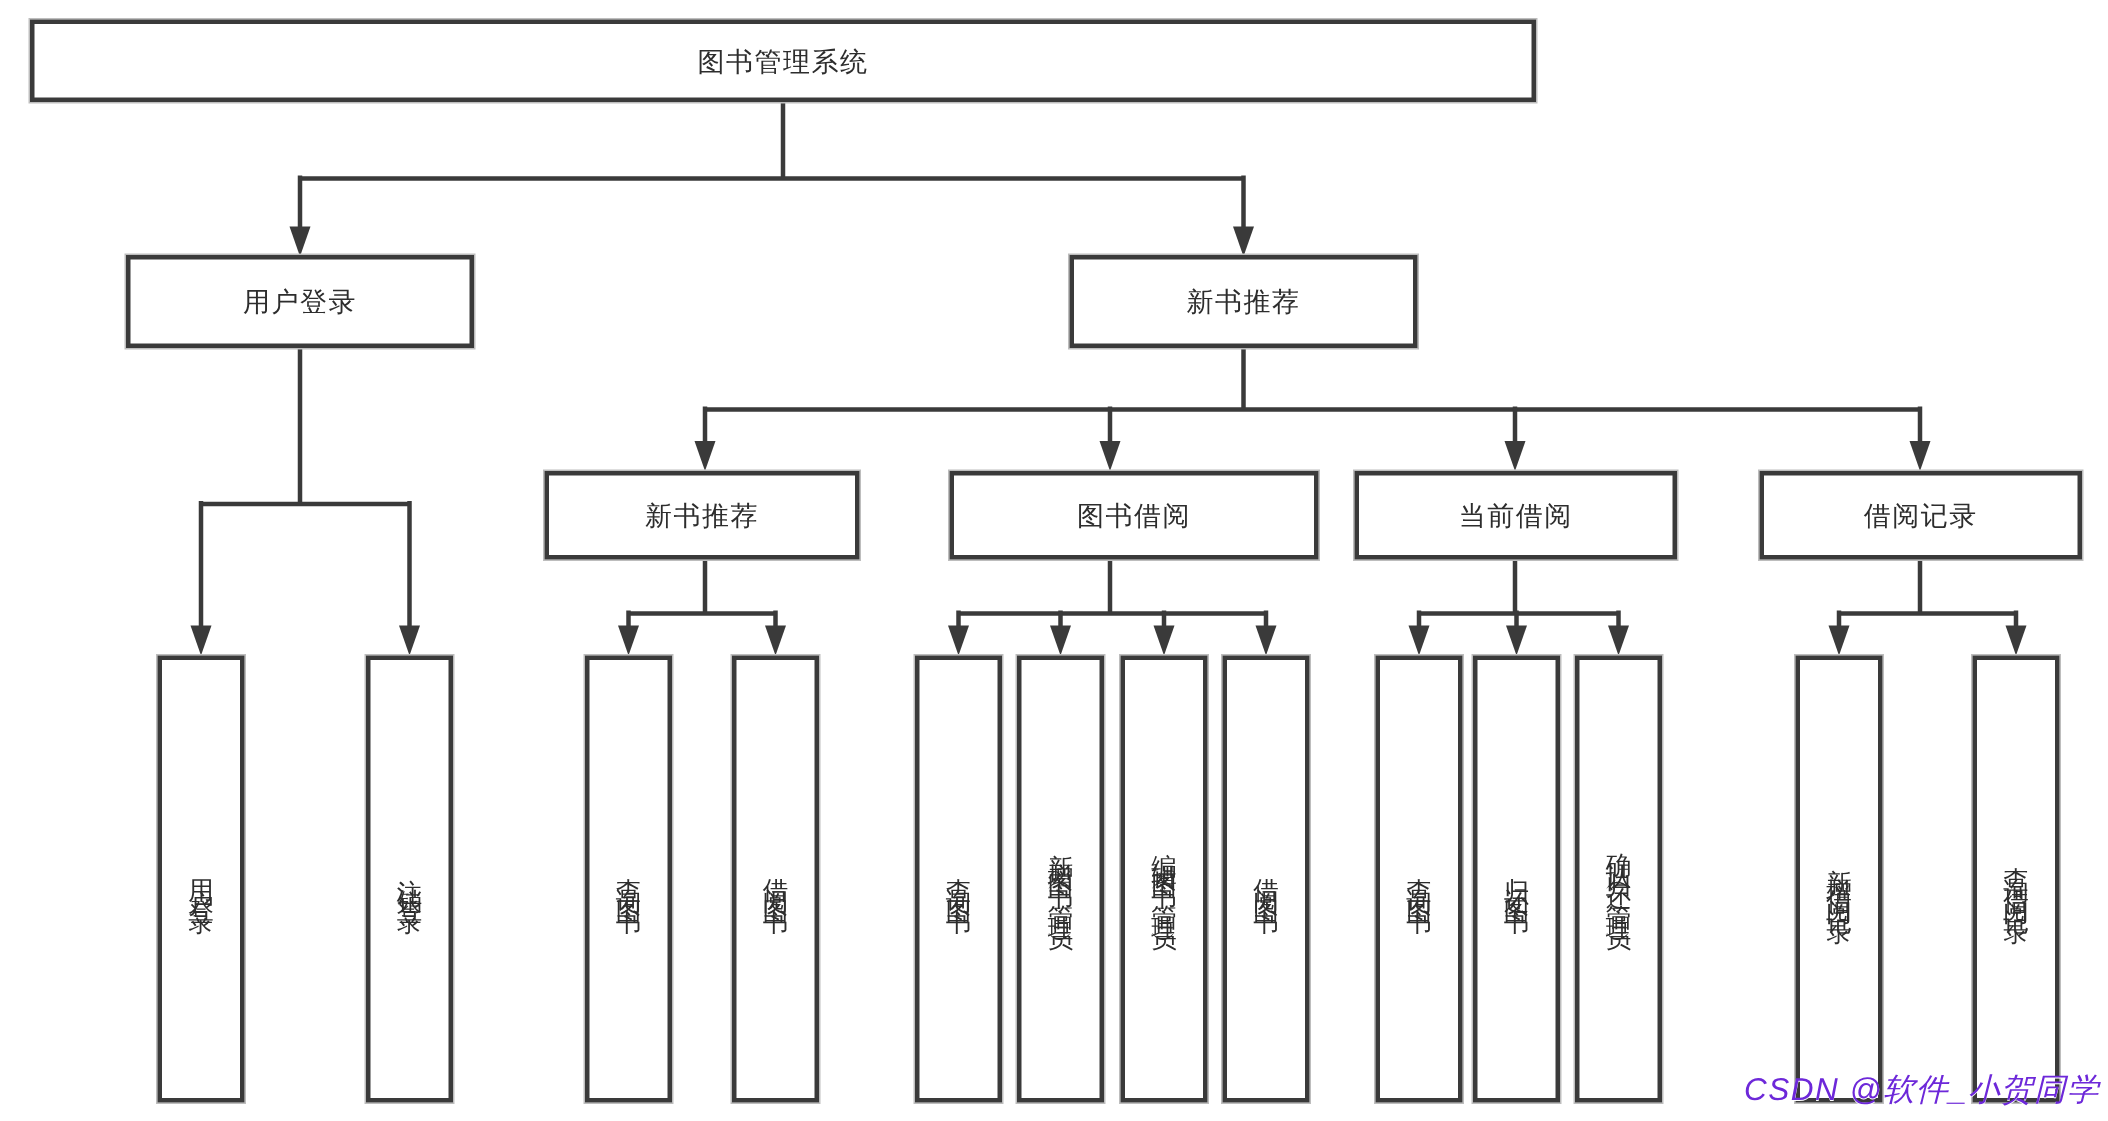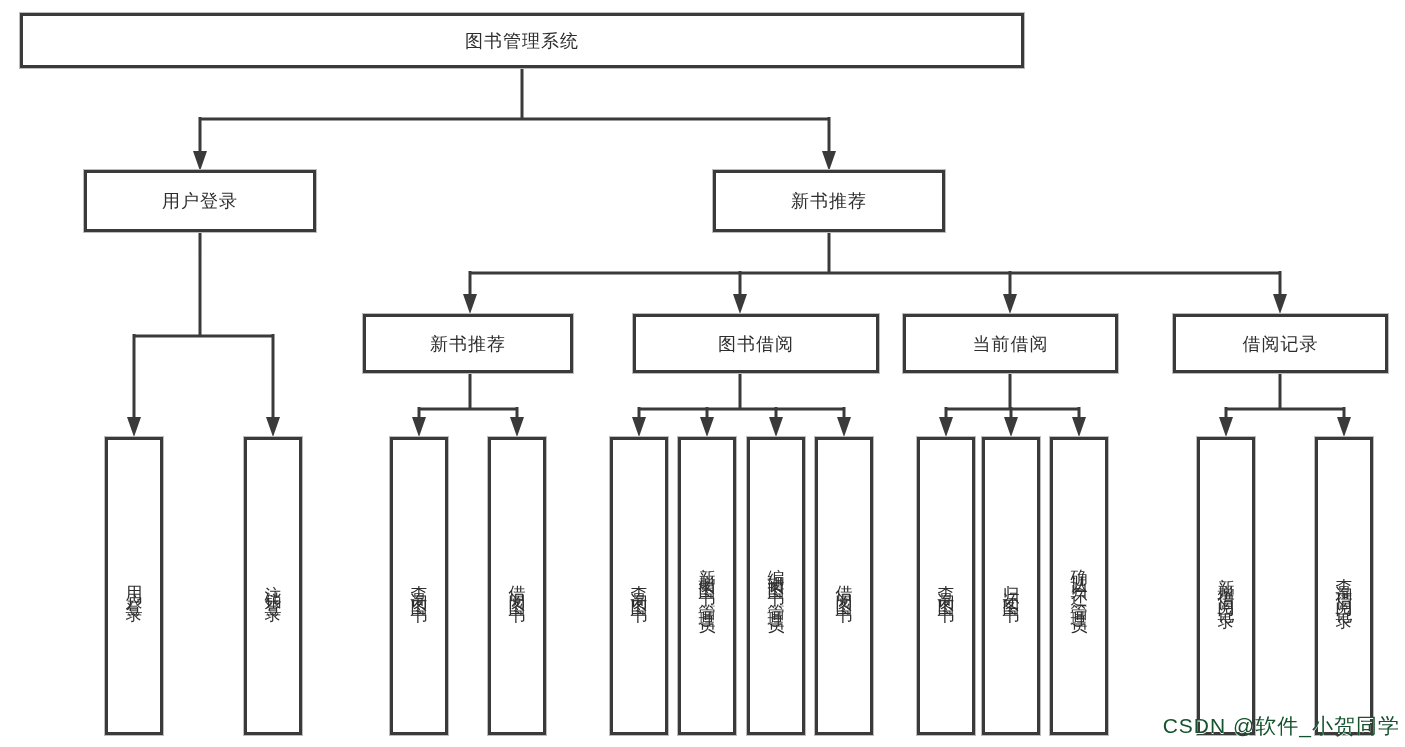--- a/index.html
+++ b/index.html
@@ -30,23 +30,24 @@
     text-orientation:mixed;
     font-size:17px;
     letter-spacing:7px;
     line-height:1;
   }
   .watermark{
     position:absolute;
     right:5px;top:712px;
     font-size:21px;
     letter-spacing:1px;
-    color:#14532d;
+    color:#6d28d9;
     z-index:3;
     text-shadow:0 1px 0 #ffffff;
+    font-style:italic;
   }
 </style>
 </head>
 <body>
 
 <div class="stage">
 
   <svg class="connectors" width="1405" height="747" viewBox="0 0 1405 747">
     <g stroke="#3a3a3a" stroke-width="3" fill="none">
 

